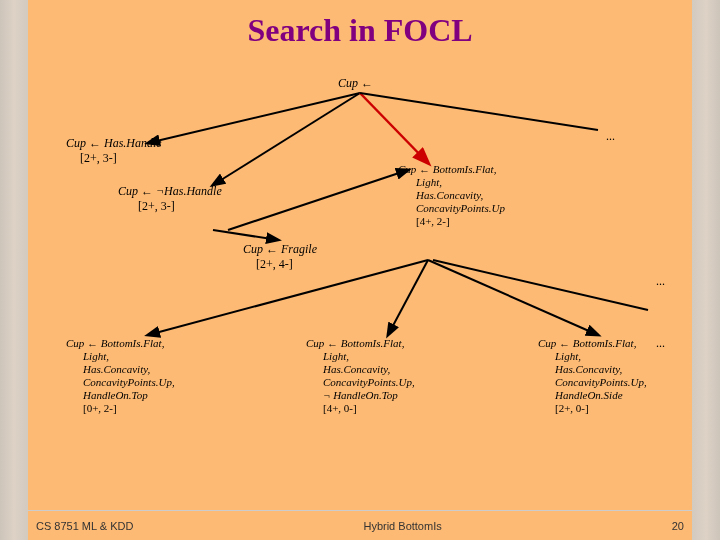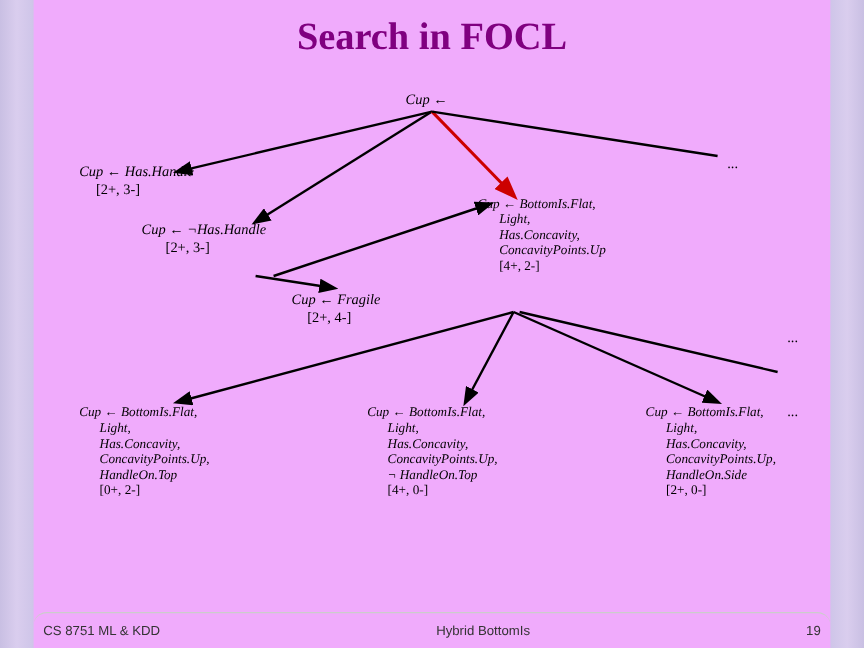--- a/index.html
+++ b/index.html
@@ -9,21 +9,21 @@
       background: white;
       font-family: 'Times New Roman', Times, serif;
       overflow: hidden;
       position: relative;
     }
 
     .page {
       width: 720px;
       height: 540px;
       position: relative;
-      background: #f0abfc;
+      background: #fdba74;
     }
 
     
     .bg-left {
       position: absolute;
       left: 0; top: 0;
       width: 28px; height: 540px;
       background: linear-gradient(to right, #b8c8d8, #d0dce8, #c0d0e0);
       opacity: 0.7;
     }
@@ -64,21 +64,20 @@
       right: 28px;
       height: 30px;
       display: flex;
       justify-content: space-between;
       align-items: center;
       border-top: 1px solid #ccc;
       padding: 0 8px;
       font-size: 11px;
       color: #333;
       font-family: Arial, sans-serif;
-      border-radius: 11px;
     }
   </style>
 </head>
 <body>
 
 <div class="page">
   <div class="bg-left"></div>
   <div class="bg-right"></div>
 
   <h1>Search in FOCL</h1>
@@ -167,15 +166,15 @@
 
     <text x="628" y="292" class="dots" font-size="14">...</text>
 
     <text x="628" y="230" class="dots" font-size="14">...</text>
 
   </svg>
 
   <div class="footer">
     <span>CS 8751 ML &amp; KDD</span>
     <span>Hybrid BottomIs</span>
-    <span>19</span>
+    <span>20</span>
   </div>
 </div>
 
 </body></html>

